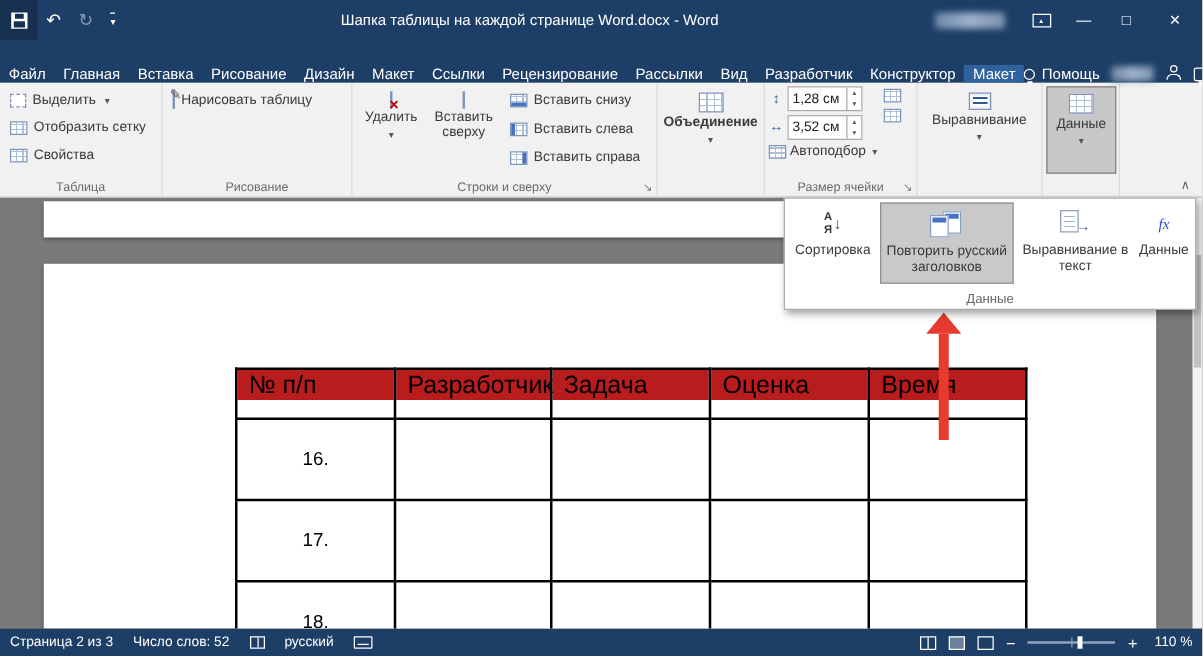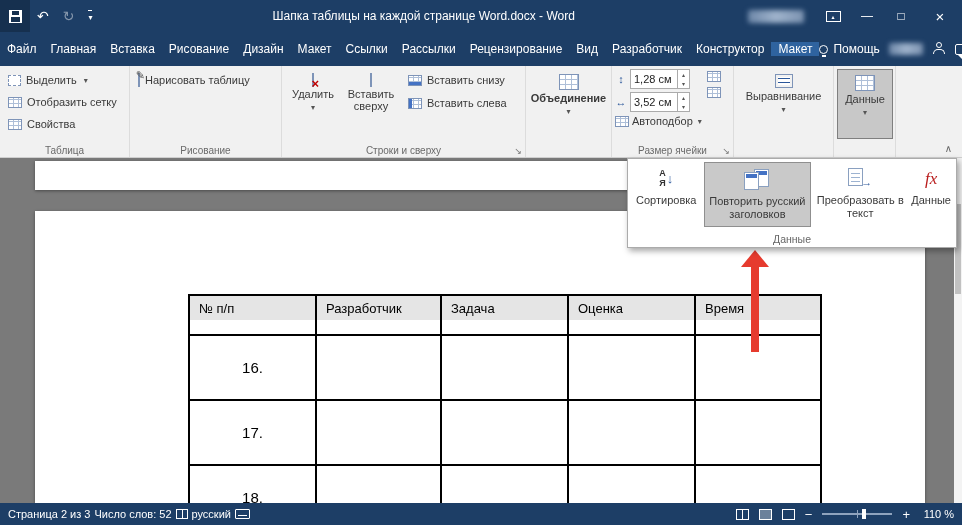--- a/index.html
+++ b/index.html
@@ -18,21 +18,21 @@
   .qat-caret { font-size:8px; border-top:1px solid #fff; padding-top:2px; }
   .tb-title { flex:1; text-align:center; font-size:12px; white-space:nowrap; overflow:hidden; }
   .tb-right { display:flex; align-items:center; height:100%; }
   .blurbox { background:linear-gradient(90deg,#6d87a8,#9fb3cc,#7b92b0); filter:blur(2.5px); border-radius:2px; }
   .blur-title { width:56px; height:13px; margin-right:12px; }
   .tb-btn { width:34px; height:100%; display:flex; align-items:center; justify-content:center; font-size:12px; }
   .tb-btn.close { width:44px; font-size:15px; }
   .ribbopt-box { width:15px; height:11px; border:1px solid #fff; display:flex; align-items:center; justify-content:center; font-size:6px; }
 
   
-  .tabrow { position:absolute; top:32px; left:0; right:0; height:34px; background:#1d3e66; display:flex; align-items:center; z-index:40; }
+  .tabrow { position:absolute; top:32px; left:0; right:0; height:34px; background:#1d3e66; display:flex; align-items:flex-end; z-index:40; }
   .tab { display:flex; align-items:center; padding:0 7px; color:#fff; font-size:12px; white-space:nowrap; }
   .tab.active { background:#2f639f; }
   .tab-right { margin-left:auto; display:flex; align-items:center; gap:9px; padding-right:10px; }
   .tab-help { display:flex; align-items:center; gap:5px; color:#fff; font-size:12px; }
   .bulb { width:9px; height:9px; border:1.5px solid #fff; border-radius:50%; position:relative; }
   .bulb::after { content:""; position:absolute; left:1.5px; bottom:-4px; width:4px; height:2px; background:#fff; }
   .blur-tab { width:34px; height:12px; }
   .person-icon { width:14px; height:14px; position:relative; }
   .person-head { width:6px; height:6px; border:1.5px solid #fff; border-radius:50%; margin:0 auto; }
   .person-body { width:12px; height:5px; border:1.5px solid #fff; border-bottom:none; border-radius:6px 6px 0 0; margin:1px auto 0; }
@@ -91,41 +91,41 @@
   .sort-arrow { color:#2b579a; font-size:13px; }
   .pages-icon { position:relative; width:26px; height:22px; }
   .pg { position:absolute; width:15px; height:18px; background:#fff; border:1px solid #8aa0c0; }
   .pg::before { content:""; position:absolute; top:1px; left:1px; right:1px; height:4px; background:#4472c4; }
   .pg-back { left:10px; top:0; }
   .pg-front { left:0; top:3px; }
   .conv-icon { position:relative; width:24px; height:22px; }
   .conv-page { position:absolute; left:0; top:0; width:15px; height:18px; background:#fff; border:1px solid #8aa0c0; padding:3px 2px;
     background-image:repeating-linear-gradient(0deg,transparent 0 3px,#9db3d1 3px 4px); background-clip:content-box; }
   .conv-arrow { position:absolute; right:0; bottom:2px; color:#2b579a; font-size:11px; }
-  .fx-icon { font-family:"Liberation Serif","DejaVu Serif",serif; font-style:italic; font-size:17px; color:#b91c1c; }
+  .fx-icon { font-family:"Liberation Serif","DejaVu Serif",serif; font-style:italic; font-size:12px; color:#1d4ed8; }
   .panel-footer { height:17px; display:flex; align-items:center; justify-content:center; font-size:10.5px; color:#666; }
 
   
   .docarea { position:absolute; top:158px; left:0; width:962px; height:345px; background:#7a7a7a; overflow:hidden; }
   .page-top { position:absolute; left:35px; top:3px; width:890px; height:29px; background:#fff; box-shadow:0 1px 3px rgba(0,0,0,.4); }
   .page-main { position:absolute; left:35px; top:53px; width:890px; height:292px; background:#fff; overflow:hidden; box-shadow:0 1px 3px rgba(0,0,0,.4); }
   .doc-table { position:absolute; left:153px; top:83px; width:632px; border-collapse:collapse; table-layout:fixed; }
   .doc-table td { border:2px solid #000; padding:0; background:#fff; }
   .hdr-row td { height:40px; vertical-align:top; }
-  .hdr-shade { height:24px; background:#e5e5e5; display:flex; align-items:center; padding-left:9px; font-size:13px; color:#000; }
+  .hdr-shade { height:24px; background:#b91c1c; display:flex; align-items:center; padding-left:9px; font-size:20px; color:#000; }
   .body-row td { height:65px; vertical-align:middle;border-radius:29px; }
   .num-cell { text-align:center; font-size:15px; color:#000; }
   .scrollbar { position:absolute; right:0; top:0; width:8px; height:345px; background:#f3f3f3; }
   .scroll-thumb { margin:46px 1px 0; width:6px; height:90px; background:#c1c1c1; }
   .red-arrow { position:absolute; left:741px; top:250px; width:28px; height:102px; z-index:25; }
   .arrow-head { width:0; height:0; border-left:14px solid transparent; border-right:14px solid transparent; border-bottom:17px solid #e63b2e; }
   .arrow-shaft { width:8px; height:85px; background:#e63b2e; margin:0 auto; }
 
   
-  .statusbar { position:absolute; bottom:0; left:0; right:0; height:22px; background:#1d3e66; color:#fff; display:flex; align-items:center; font-size:11px; padding:0 8px; gap:4px; z-index:40; }
+  .statusbar { position:absolute; bottom:0; left:0; right:0; height:22px; background:#1d3e66; color:#fff; display:flex; align-items:center; font-size:11px; padding:0 8px; gap:16px; z-index:40; }
   .proof-icon { width:12px; height:10px; border:1px solid #fff; position:relative; }
   .proof-icon::before { content:""; position:absolute; left:50%; top:0; bottom:0; width:1px; background:#fff; }
   .kbd-icon { width:15px; height:10px; border:1px solid #fff; border-radius:1px; position:relative; }
   .kbd-icon::before { content:""; position:absolute; left:2px; right:2px; bottom:2px; height:1px; background:#fff; }
   .sb-right { margin-left:auto; display:flex; align-items:center; gap:10px; }
   .vm { width:13px; height:11px; border:1px solid #fff; }
   .vm-print { background:rgba(255,255,255,.35); }
   .vm-read::before { content:""; display:block; width:1px; height:100%; background:#fff; margin:0 auto; }
   .zoom-sign { font-size:13px; line-height:1; }
   .zoom-track { width:70px; height:2px; background:#8fa3bd; position:relative; }
@@ -172,22 +172,22 @@
   </div>
 
   <div class="tabrow">
     <div class="tab">Файл</div>
     <div class="tab">Главная</div>
     <div class="tab">Вставка</div>
     <div class="tab">Рисование</div>
     <div class="tab">Дизайн</div>
     <div class="tab">Макет</div>
     <div class="tab">Ссылки</div>
+    <div class="tab">Рецензирование</div>
     <div class="tab">Рассылки</div>
-    <div class="tab">Рецензирование</div>
     <div class="tab">Вид</div>
     <div class="tab">Разработчик</div>
     <div class="tab">Конструктор</div>
     <div class="tab active">Макет</div>
     <div class="tab-right">
       <div class="tab-help">
         <span class="bulb"></span>
         <span>Помощь</span>
       </div>
       <div class="blurbox blur-tab"></div>
@@ -242,20 +242,26 @@
             <span class="gi-sm">
                 <span class="band-bottom"></span>
               </span>
             <span>Вставить снизу</span>
           </div>
           <div class="small-btn">
             <span class="gi-sm">
                 <span class="band-left"></span>
               </span>
             <span>Вставить слева</span>
+          </div>
+          <div class="small-btn">
+            <span class="gi-sm">
+                <span class="band-right"></span>
+              </span>
+            <span>Вставить справа</span>
           </div>
         </div>
       </div>
       <div class="group-label">Строки и сверху</div>
       <span class="launcher">↘</span>
     </div>
 
     <div class="group" style="width:86px;">
       <div class="big-btn" style="margin:0 auto;font-weight:bold;">
         <span class="grid-icon"></span>
@@ -346,21 +352,21 @@
           </span>
         <span>Повторить русский заголовков</span>
       </div>
       <div class="panel-item pi-conv">
         <span class="icon-slot">
             <span class="conv-icon">
           <span class="conv-page"></span>
               <span class="conv-arrow">→</span>
         </span>
           </span>
-        <span>Преобразовать в текст</span>
+        <span>Выравнивание в текст</span>
       </div>
       <div class="panel-item pi-fx">
         <span class="icon-slot">
             <span class="fx-icon">fx</span>
           </span>
         <span>Данные</span>
       </div>
     </div>
     <div class="panel-footer">Данные</div>
   </div>

